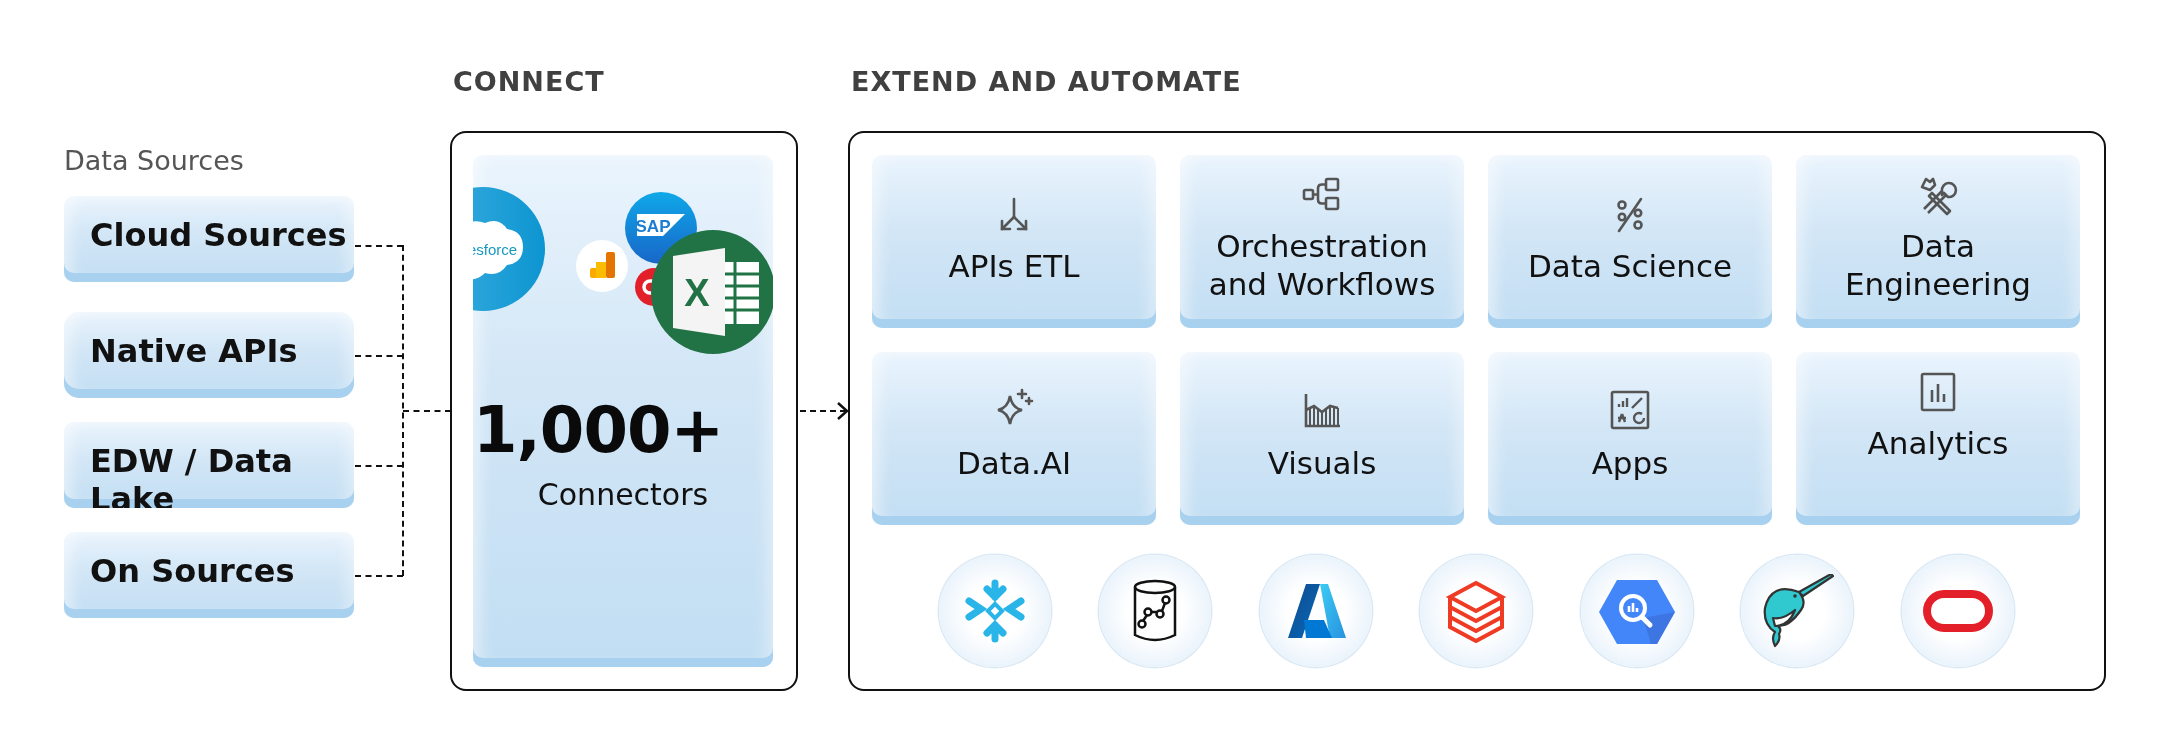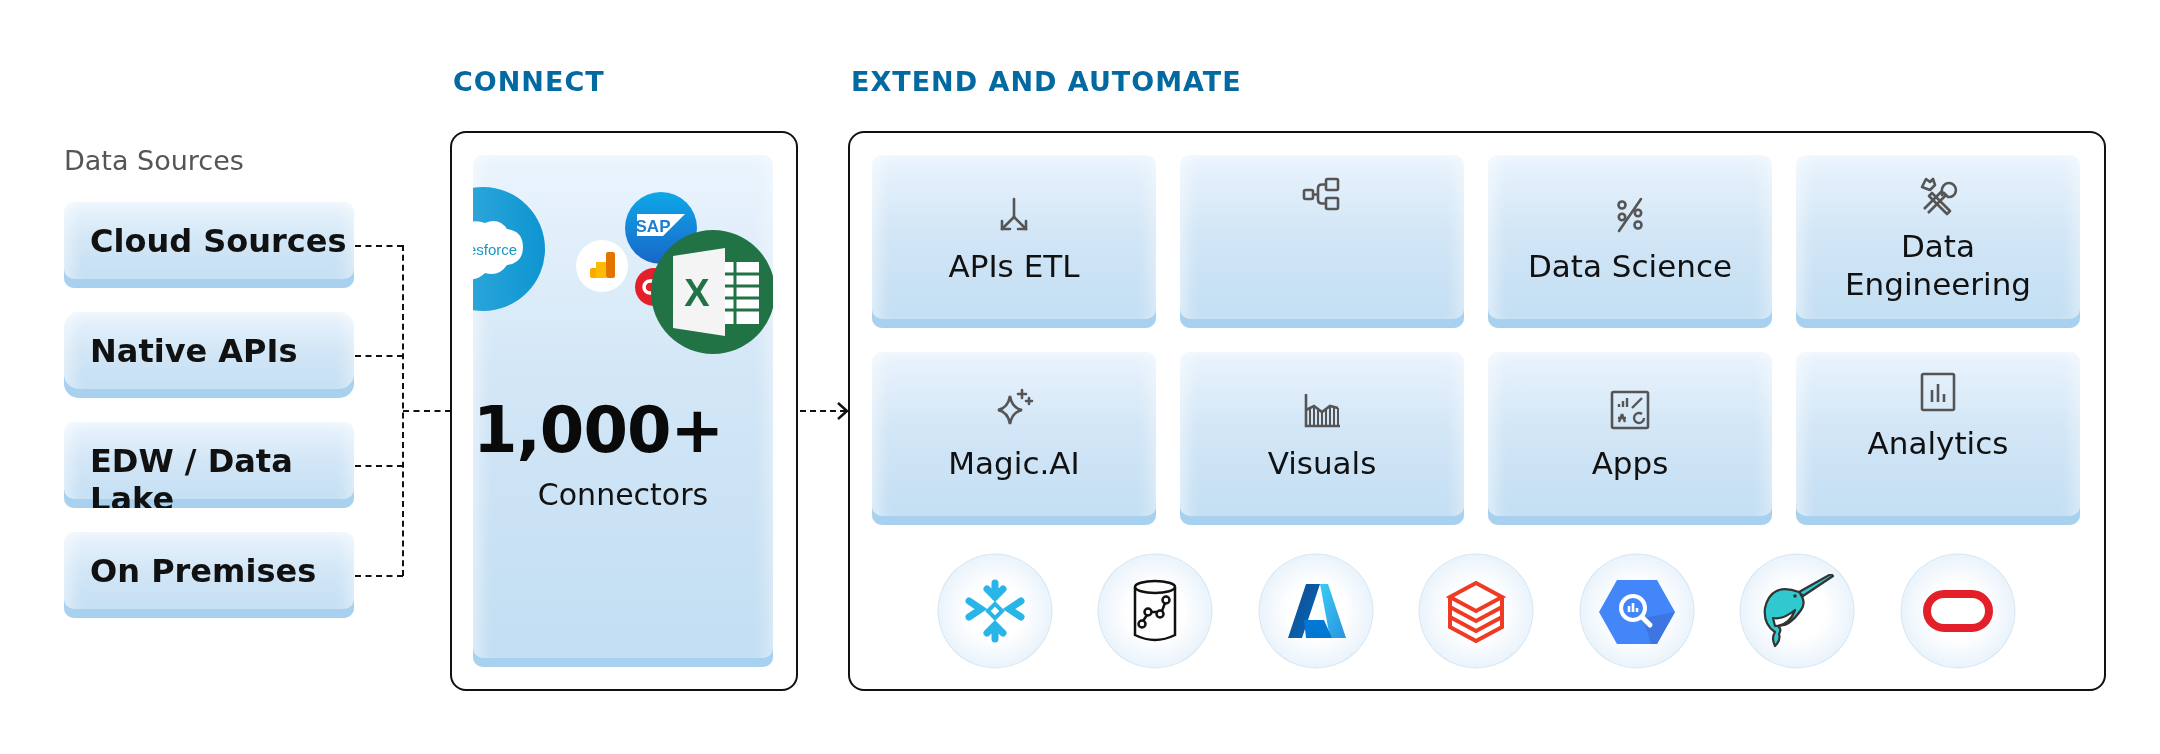--- a/index.html
+++ b/index.html
@@ -3,21 +3,21 @@
 <meta charset="utf-8">
 <style>
   * { box-sizing: border-box; margin: 0; padding: 0; }
   html, body { width: 2160px; height: 754px; background: #ffffff; overflow: hidden; }
   body { position: relative; font-family: "DejaVu Sans", "Liberation Sans", sans-serif; color: #111; }
 
   .abs { position: absolute; }
 
   .section-label {
     position: absolute; font-size: 27px; letter-spacing: 1px;
-    color: #0369a1; font-weight: 600; text-align: right;
+    color: #404040; font-weight: 600; text-align: right;
   }
   .sources-label {
     position: absolute; left: 64px; top: 145px;
     font-size: 27px; color: #555; font-weight: 400;
   }
 
   .tile {
     position: absolute;
     border-radius: 10px;
     background: linear-gradient(180deg, #eaf4fd 0%, #d2e6f6 45%, #c2def3 100%);
@@ -66,31 +66,31 @@
   .dash-v { position: absolute; width: 0; border-left: 2.5px dashed #111; }
 </style>
 </head>
 <body>
 
 <div class="section-label" style="left:453px; top:66px;">CONNECT</div>
 <div class="section-label" style="left:851px; top:66px;">EXTEND AND AUTOMATE</div>
 
 <div class="sources-label">Data Sources</div>
 
-<div class="tile source-box" style="top:202px;">
+<div class="tile source-box" style="top:196px;">
   <span class="label">Cloud Sources</span>
 </div>
 <div class="tile source-box" style="top:312px;border-radius:15px;">
   <span class="label">Native APIs</span>
 </div>
 <div class="tile source-box" style="top:422px;">
   <span class="label">EDW / Data Lake</span>
 </div>
 <div class="tile source-box" style="top:532px;">
-  <span class="label">On Premises</span>
+  <span class="label">On Sources</span>
 </div>
 
 <div class="dash-h" style="left:355px; top:245px; width:48px;"></div>
 <div class="dash-h" style="left:355px; top:355px; width:48px;"></div>
 <div class="dash-h" style="left:355px; top:465px; width:48px;"></div>
 <div class="dash-h" style="left:355px; top:575px; width:48px;"></div>
 <div class="dash-v" style="left:402px; top:245px; height:331px;"></div>
 <div class="dash-h" style="left:403px; top:410px; width:48px;"></div>
 
 <div class="frame" style="left:450px; top:131px; width:348px; height:560px;"></div>
@@ -167,20 +167,24 @@
   <div class="label" style="top:92px;"><span>APIs ETL</span></div>
 </div>
 
 <div class="tile feature-card" style="left:1180px; top:155px;">
   <svg class="icon" style="top:18px;" viewBox="0 0 44 44" fill="none" stroke="#555" stroke-width="2.6">
     <rect x="4" y="17" width="9" height="9" rx="1.5"></rect>
       <rect x="26" y="6" width="12" height="11" rx="1.5"></rect>
       <rect x="26" y="25" width="12" height="11" rx="1.5"></rect>
     <path d="M13 21.5 h5 M26 11.5 h-4 q-4 0 -4 4 v11 q0 4 4 4 h4"></path>
   </svg>
+  <div class="label" style="top:72px;">
+    <div>Orchestration</div>
+    <div>and Workflows</div>
+  </div>
 </div>
 
 <div class="tile feature-card" style="left:1488px; top:155px;">
   <svg class="icon" style="top:38px;" viewBox="0 0 44 44" fill="none" stroke="#555" stroke-width="2.6" stroke-linecap="round">
     <circle cx="14" cy="12" r="3.5"></circle>
       <circle cx="30" cy="32" r="3.5"></circle>
       <circle cx="14" cy="24" r="3.2"></circle>
       <circle cx="30" cy="20" r="3.2"></circle>
     <line x1="33" y1="6" x2="11" y2="38"></line>
   </svg>
@@ -198,21 +202,21 @@
     <div>Data</div>
     <div>Engineering</div>
   </div>
 </div>
 
 <div class="tile feature-card" style="left:872px; top:352px;">
   <svg class="icon" style="top:34px;" viewBox="0 0 44 44" fill="none" stroke="#555" stroke-width="2.6" stroke-linecap="round">
     <path d="M18 10 q2 12 12 14 q-10 2 -12 14 q-2 -12 -12 -14 q10 -2 12 -14z"></path>
     <path d="M30 4 v8 M26 8 h8 M37 12 v6 M34 15 h6"></path>
   </svg>
-  <div class="label" style="top:92px;"><span>Magic.AI</span></div>
+  <div class="label" style="top:92px;"><span>Data.AI</span></div>
 </div>
 
 <div class="tile feature-card" style="left:1180px; top:352px;">
   <svg class="icon" style="top:36px;" viewBox="0 0 44 44" fill="none" stroke="#555" stroke-width="2.6">
     <path d="M6 6 v32 h34"></path>
       <path d="M6 22 l8 -4 8 6 8 -6 8 2"></path>
     <path d="M10 20 v18 M14 18 v20 M18 21 v17 M22 24 v14 M26 22 v16 M30 18 v20 M34 19 v19 M38 20 v18" stroke-width="2"></path>
   </svg>
   <div class="label" style="top:92px;"><span>Visuals</span></div>
 </div>

